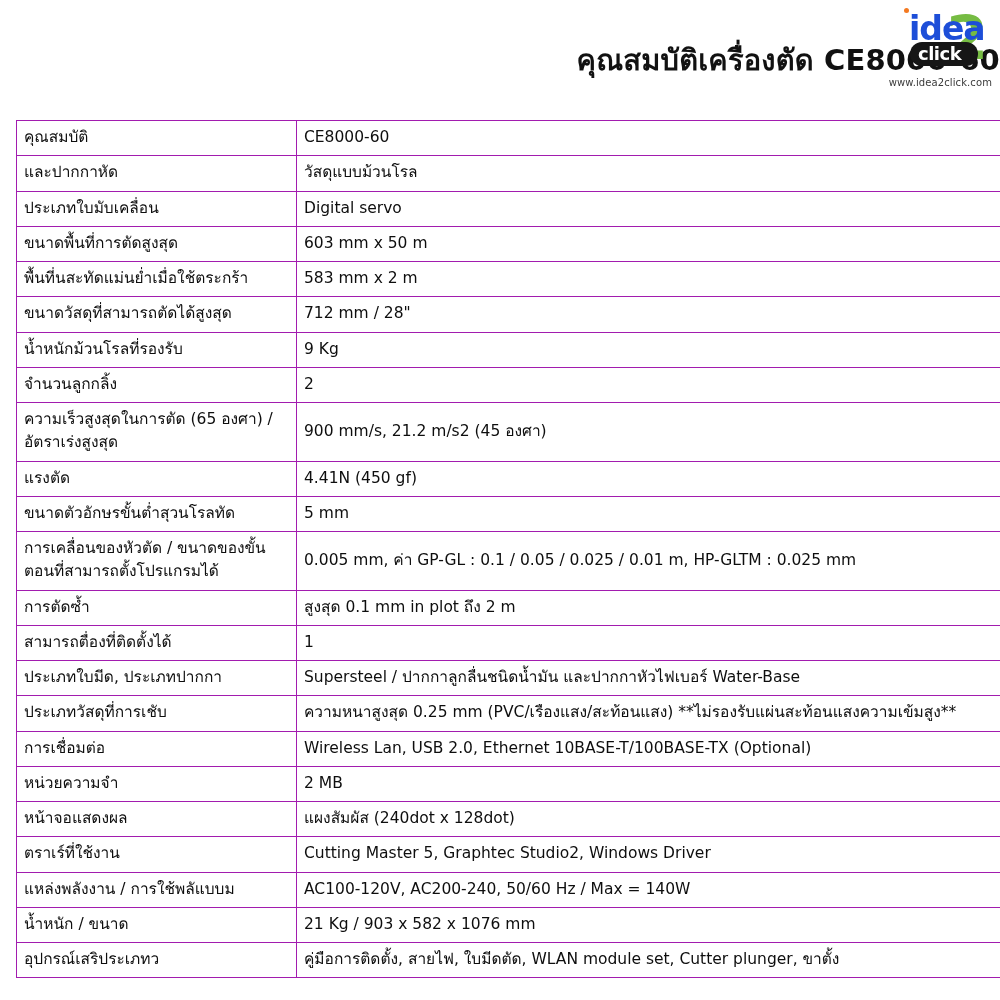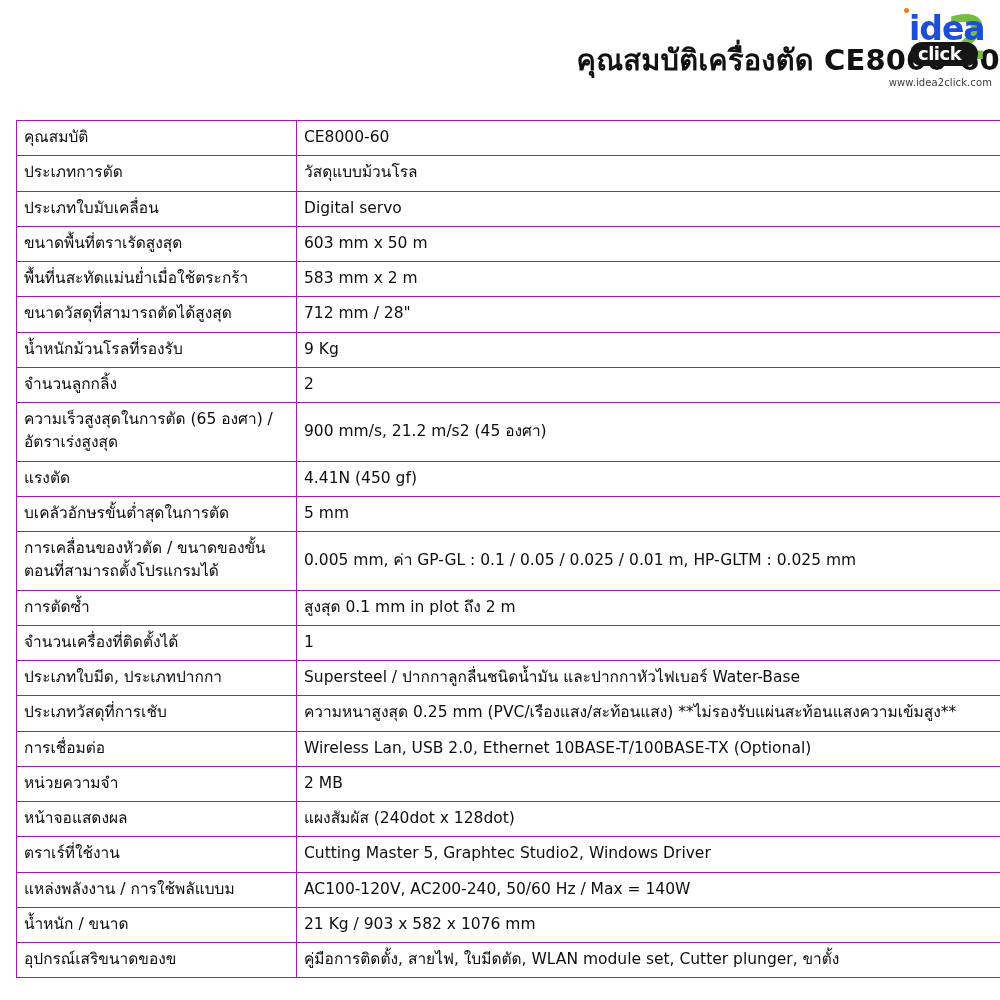--- a/index.html
+++ b/index.html
@@ -159,29 +159,29 @@
 </div>
 
 <div class="spec-table-wrap">
   <table class="spec-table">
     <tbody id="spec-tbody">
         <tr>
           <td class="spec-label">คุณสมบัติ</td>
           <td class="spec-value">CE8000-60</td>
         </tr>
         <tr>
-          <td class="spec-label">ประเภทการตัด</td>
+          <td class="spec-label">และปากกาหัด</td>
           <td class="spec-value">วัสดุแบบม้วนโรล</td>
         </tr>
         <tr>
           <td class="spec-label">ประเภทใบมับเคลื่อน</td>
           <td class="spec-value">Digital servo</td>
         </tr>
         <tr>
-          <td class="spec-label">ขนาดพื้นที่ตราเรัดสูงสุด</td>
+          <td class="spec-label">ขนาดพื้นที่การตัดสูงสุด</td>
           <td class="spec-value">603 mm x 50 m</td>
         </tr>
         <tr>
           <td class="spec-label">พื้นที่นสะทัดแม่นย่ำเมื่อใช้ตระกร้า</td>
           <td class="spec-value">583 mm x 2 m</td>
         </tr>
         <tr>
           <td class="spec-label">ขนาดวัสดุที่สามารถตัดได้สูงสุด</td>
           <td class="spec-value">712 mm / 28"</td>
         </tr>
@@ -195,33 +195,33 @@
         </tr>
         <tr class="row-tall">
           <td class="spec-label">ความเร็วสูงสุดในการตัด (65 องศา) / อัตราเร่งสูงสุด</td>
           <td class="spec-value">900 mm/s, 21.2 m/s2 (45 องศา)</td>
         </tr>
         <tr>
           <td class="spec-label">แรงตัด</td>
           <td class="spec-value">4.41N (450 gf)</td>
         </tr>
         <tr>
-          <td class="spec-label">บเคลัวอักษรขั้นต่ำสุดในการตัด</td>
+          <td class="spec-label">ขนาดตัวอักษรขั้นต่ำสุวนโรลทัด</td>
           <td class="spec-value">5 mm</td>
         </tr>
         <tr class="row-tall">
           <td class="spec-label">การเคลื่อนของหัวตัด / ขนาดของขั้นตอนที่สามารถตั้งโปรแกรมได้</td>
           <td class="spec-value">0.005 mm, ค่า GP-GL : 0.1 / 0.05 / 0.025 / 0.01 m, HP-GLTM : 0.025 mm</td>
         </tr>
         <tr>
           <td class="spec-label">การตัดซ้ำ</td>
           <td class="spec-value">สูงสุด 0.1 mm in plot ถึง 2 m</td>
         </tr>
         <tr>
-          <td class="spec-label">จำนวนเครื่องที่ติดตั้งได้</td>
+          <td class="spec-label">สามารถตื่องที่ติดตั้งได้</td>
           <td class="spec-value">1</td>
         </tr>
         <tr>
           <td class="spec-label">ประเภทใบมีด, ประเภทปากกา</td>
           <td class="spec-value">Supersteel / ปากกาลูกลื่นชนิดน้ำมัน และปากกาหัวไฟเบอร์ Water-Base</td>
         </tr>
         <tr class="row-tall">
           <td class="spec-label">ประเภทวัสดุที่การเชับ</td>
           <td class="spec-value">ความหนาสูงสุด 0.25 mm (PVC/เรืองแสง/สะท้อนแสง) **ไม่รองรับแผ่นสะท้อนแสงความเข้มสูง**</td>
         </tr>
@@ -243,18 +243,18 @@
         </tr>
         <tr>
           <td class="spec-label">แหล่งพลังงาน / การใช้พลัแบบม</td>
           <td class="spec-value">AC100-120V, AC200-240, 50/60 Hz / Max = 140W</td>
         </tr>
         <tr>
           <td class="spec-label">น้ำหนัก / ขนาด</td>
           <td class="spec-value">21 Kg / 903 x 582 x 1076 mm</td>
         </tr>
         <tr>
-          <td class="spec-label">อุปกรณ์เสริขนาดของข</td>
+          <td class="spec-label">อุปกรณ์เสริประเภทว</td>
           <td class="spec-value">คู่มือการติดตั้ง, สายไฟ, ใบมีดตัด, WLAN module set, Cutter plunger, ขาตั้ง</td>
         </tr>
       </tbody>
   </table>
 </div>
 
 </body></html>

